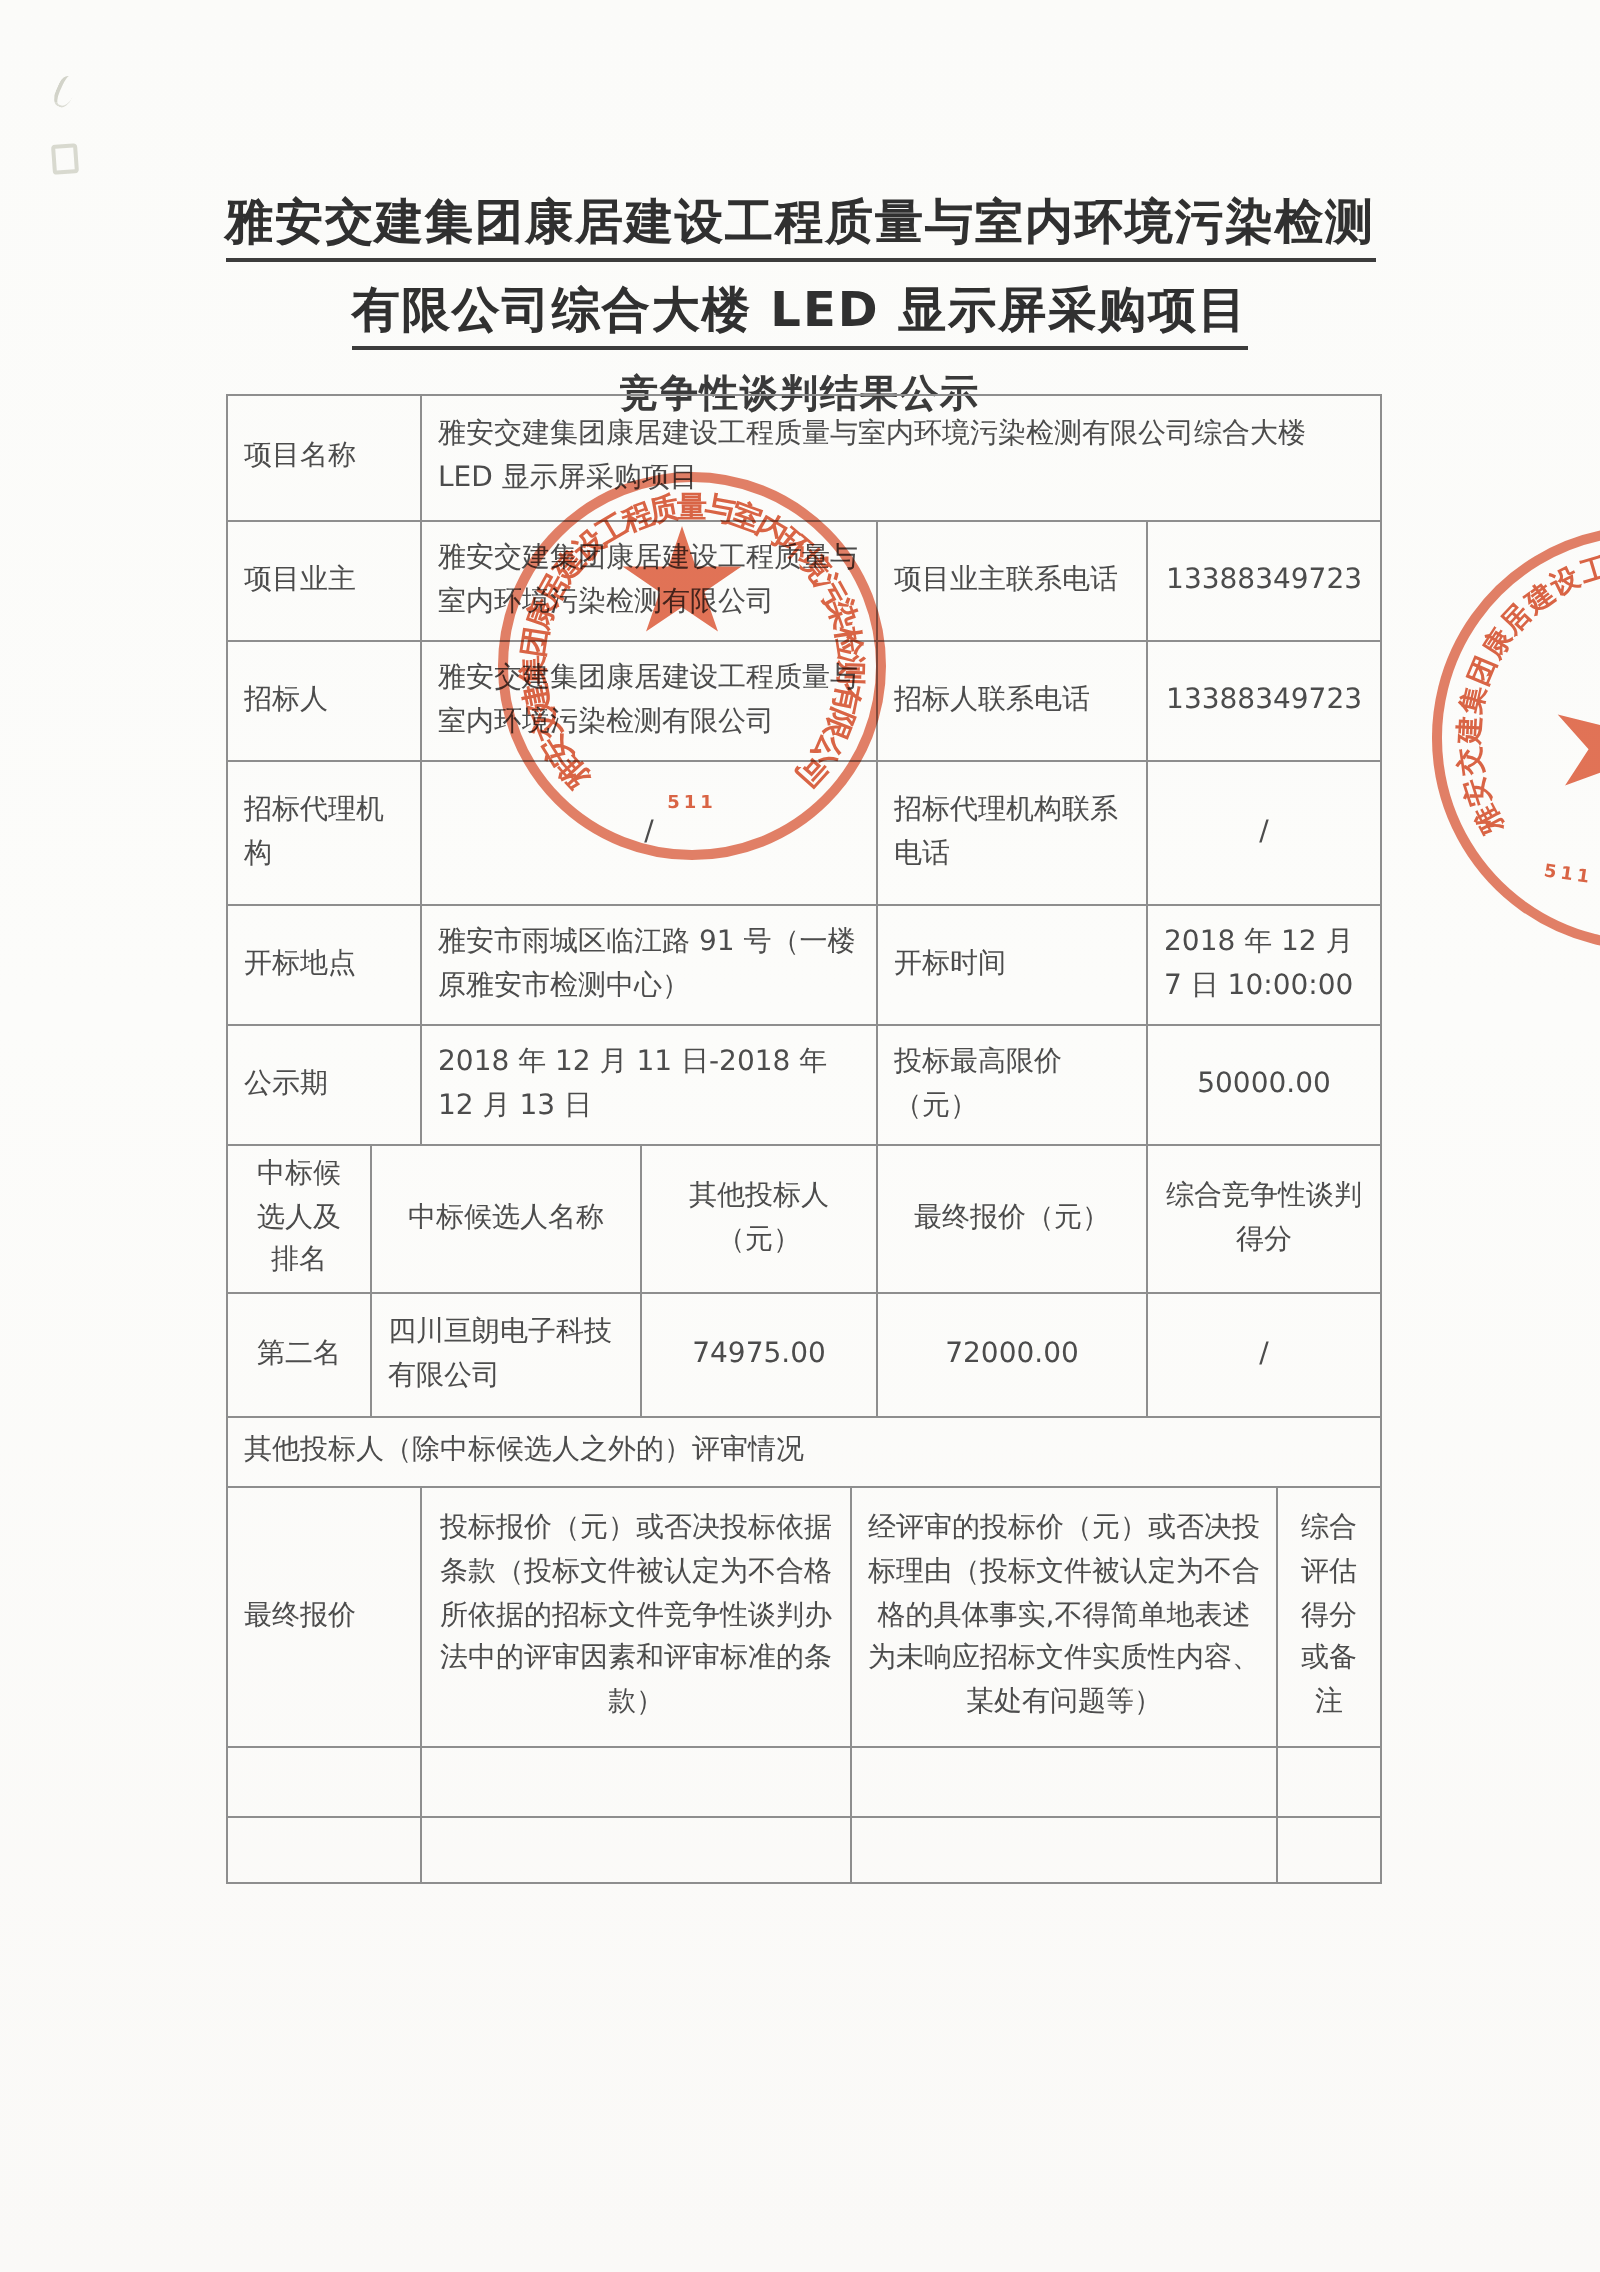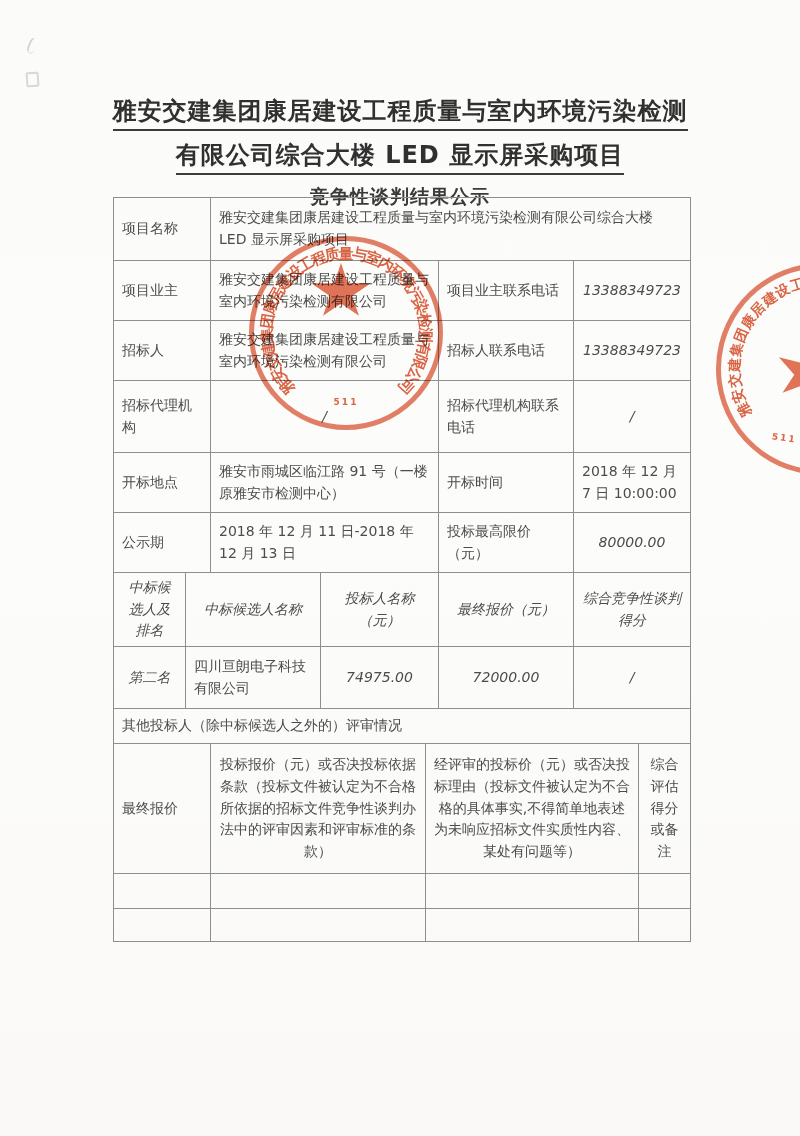--- a/index.html
+++ b/index.html
@@ -19,21 +19,21 @@
   
   table.doc{
     position:absolute;left:113px;top:197px;width:577px;
     border-collapse:collapse;table-layout:fixed;
   }
   table.doc td{
     border:1px solid #8e8e8e;font-size:14px;color:#4c4c4c;
     padding:4px 8px;vertical-align:middle;line-height:1.55;
     word-break:break-word;overflow:hidden;
   }
-  td.c{text-align:center;font-style:italic;}
+  td.c{text-align:center;}
   td.sec3{vertical-align:middle;line-height:1.72;padding:6px 7px;text-align:center;}
   tr.h63{height:63px}  tr.h60{height:60px}  tr.h55{height:72px}
   tr.h64{height:64px}  tr.h62{height:62px}  tr.h57{height:57px}
   tr.h35{height:35px}  tr.h130{height:130px} tr.h33{height:33px}
   
   .seal{position:absolute;mix-blend-mode:multiply;color:#d8502c;opacity:.88;}
   .seal-ring{position:absolute;inset:0;border:5px solid rgba(217,79,44,.82);border-radius:50%;}
   .seal-star{
     position:absolute;background:rgba(221,79,44,.9);
     clip-path:polygon(50% 0%,61% 35%,98% 35%,68% 57%,79% 91%,50% 70%,21% 91%,32% 57%,2% 35%,39% 35%);
@@ -112,27 +112,27 @@
     <tr class="h60">
       <td colspan="2">开标地点</td>
       <td colspan="3">雅安市雨城区临江路 91 号（一楼原雅安市检测中心）</td>
       <td>开标时间</td>
       <td colspan="2">2018 年 12 月 7 日 10:00:00</td>
     </tr>
     <tr class="h60">
       <td colspan="2">公示期</td>
       <td colspan="3">2018 年 12 月 11 日-2018 年 12 月 13 日</td>
       <td>投标最高限价（元）</td>
-      <td colspan="2" class="c">80000.00</td>
+      <td colspan="2" class="c">50000.00</td>
     </tr>
 
     <tr class="h64">
       <td class="c">中标候选人及排名</td>
       <td colspan="2" class="c">中标候选人名称</td>
-      <td colspan="2" class="c">投标人名称（元）</td>
+      <td colspan="2" class="c">其他投标人（元）</td>
       <td class="c">最终报价（元）</td>
       <td colspan="2" class="c">综合竞争性谈判得分</td>
     </tr>
 
     <tr class="h62">
       <td class="c">第二名</td>
       <td colspan="2">四川亘朗电子科技有限公司</td>
       <td colspan="2" class="c">74975.00</td>
       <td class="c">72000.00</td>
       <td colspan="2" class="c">/</td>

